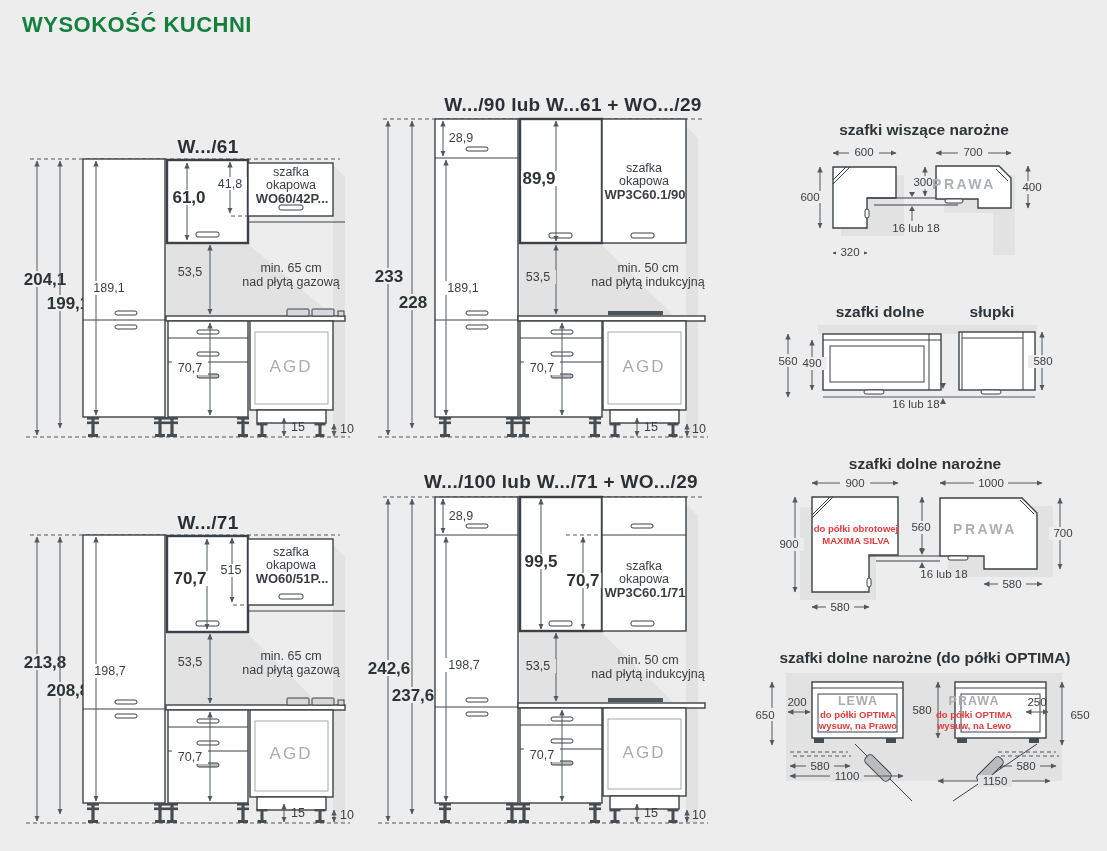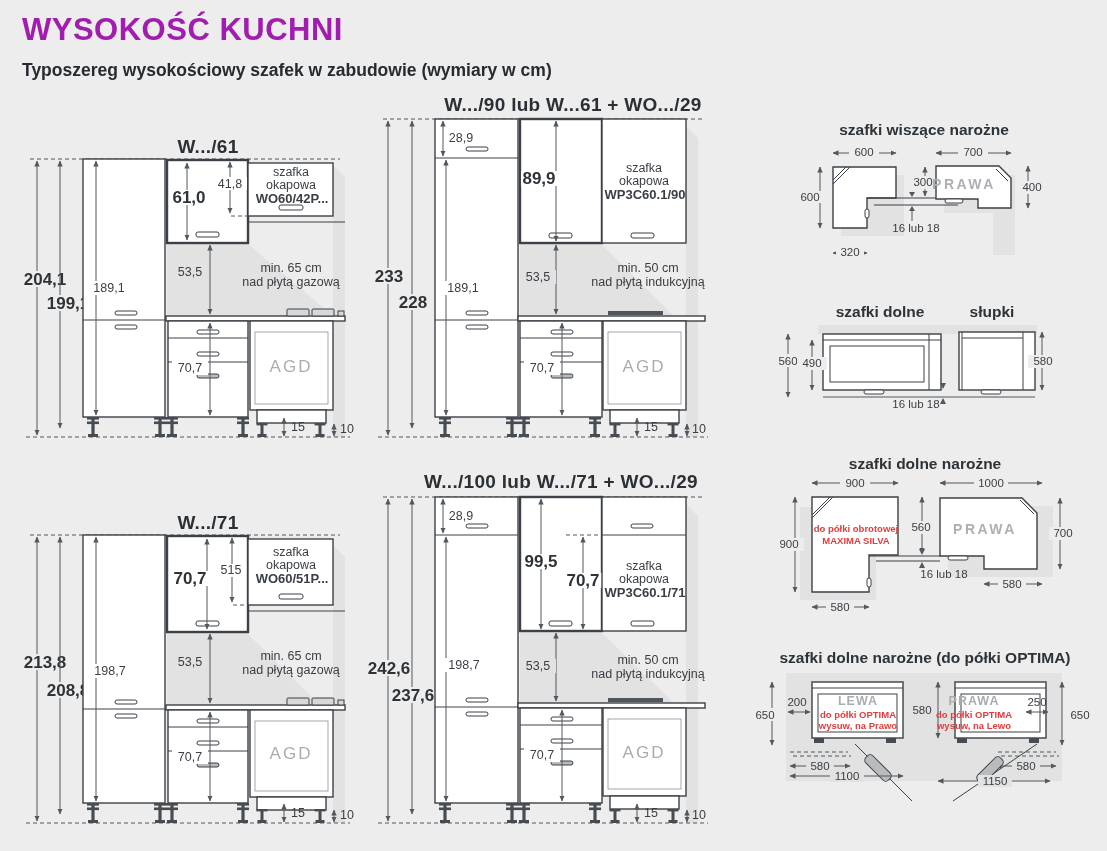--- a/index.html
+++ b/index.html
@@ -1,17 +1,17 @@
 <!DOCTYPE html>
 <html><head>
 <meta charset="utf-8">
 <style>
   html,body{margin:0;padding:0;background:#ecedec}
   .page{position:relative;width:1107px;height:851px;background:#ecedec;overflow:hidden;font-family:"Liberation Sans",sans-serif}
-  .h1{position:absolute;left:22px;top:12px;font-size:31px;font-weight:800;color:#a21caf;letter-spacing:.5px}
+  .h1{position:absolute;left:22px;top:12px;font-size:22px;font-weight:800;color:#15803d;letter-spacing:.5px}
   .h2{position:absolute;left:22px;top:60px;font-size:17.5px;font-weight:700;color:#262b31}
   svg{position:absolute;left:0;top:0}
   svg text{font-family:"Liberation Sans",sans-serif;fill:#3a3f45;text-anchor:middle;dominant-baseline:central}
   .d{font-size:12.5px}
   .sm{font-size:11.5px}
   .db{font-size:17px;font-weight:700;fill:#2e3338}
   .ttl{font-size:19px;font-weight:700;fill:#2b3036;letter-spacing:.3px}
   .hdr{font-size:15.5px;font-weight:700;fill:#2e3338}
   .mdl{font-size:13px;font-weight:700}
   .red{font-size:9.5px;font-weight:700;fill:#e23c3c}
@@ -34,21 +34,20 @@
   .leg{fill:#474c52}
   .ib{fill:#50555b}
   .bur{fill:#d6d8d9;stroke:#3c4147;stroke-width:1}
   .arr{fill:#53585e}
 </style>
 </head>
 <body>
 
 <div class="page">
   <div class="h1">WYSOKOŚĆ KUCHNI</div>
-  <div class="h2">Typoszereg wysokościowy szafek w zabudowie (wymiary w cm)</div>
 
   <svg width="1107" height="851" viewBox="0 0 1107 851">
     <defs>
       <marker id="ae" markerWidth="7" markerHeight="7" refX="5.5" refY="3" orient="auto">
           <path d="M0,0.3L6,3L0,5.7Z" fill="#53585e"></path>
         </marker>
       <marker id="as" markerWidth="7" markerHeight="7" refX="0.5" refY="3" orient="auto">
           <path d="M6,0.3L0,3L6,5.7Z" fill="#53585e"></path>
         </marker>
       <g id="leg" class="leg">

